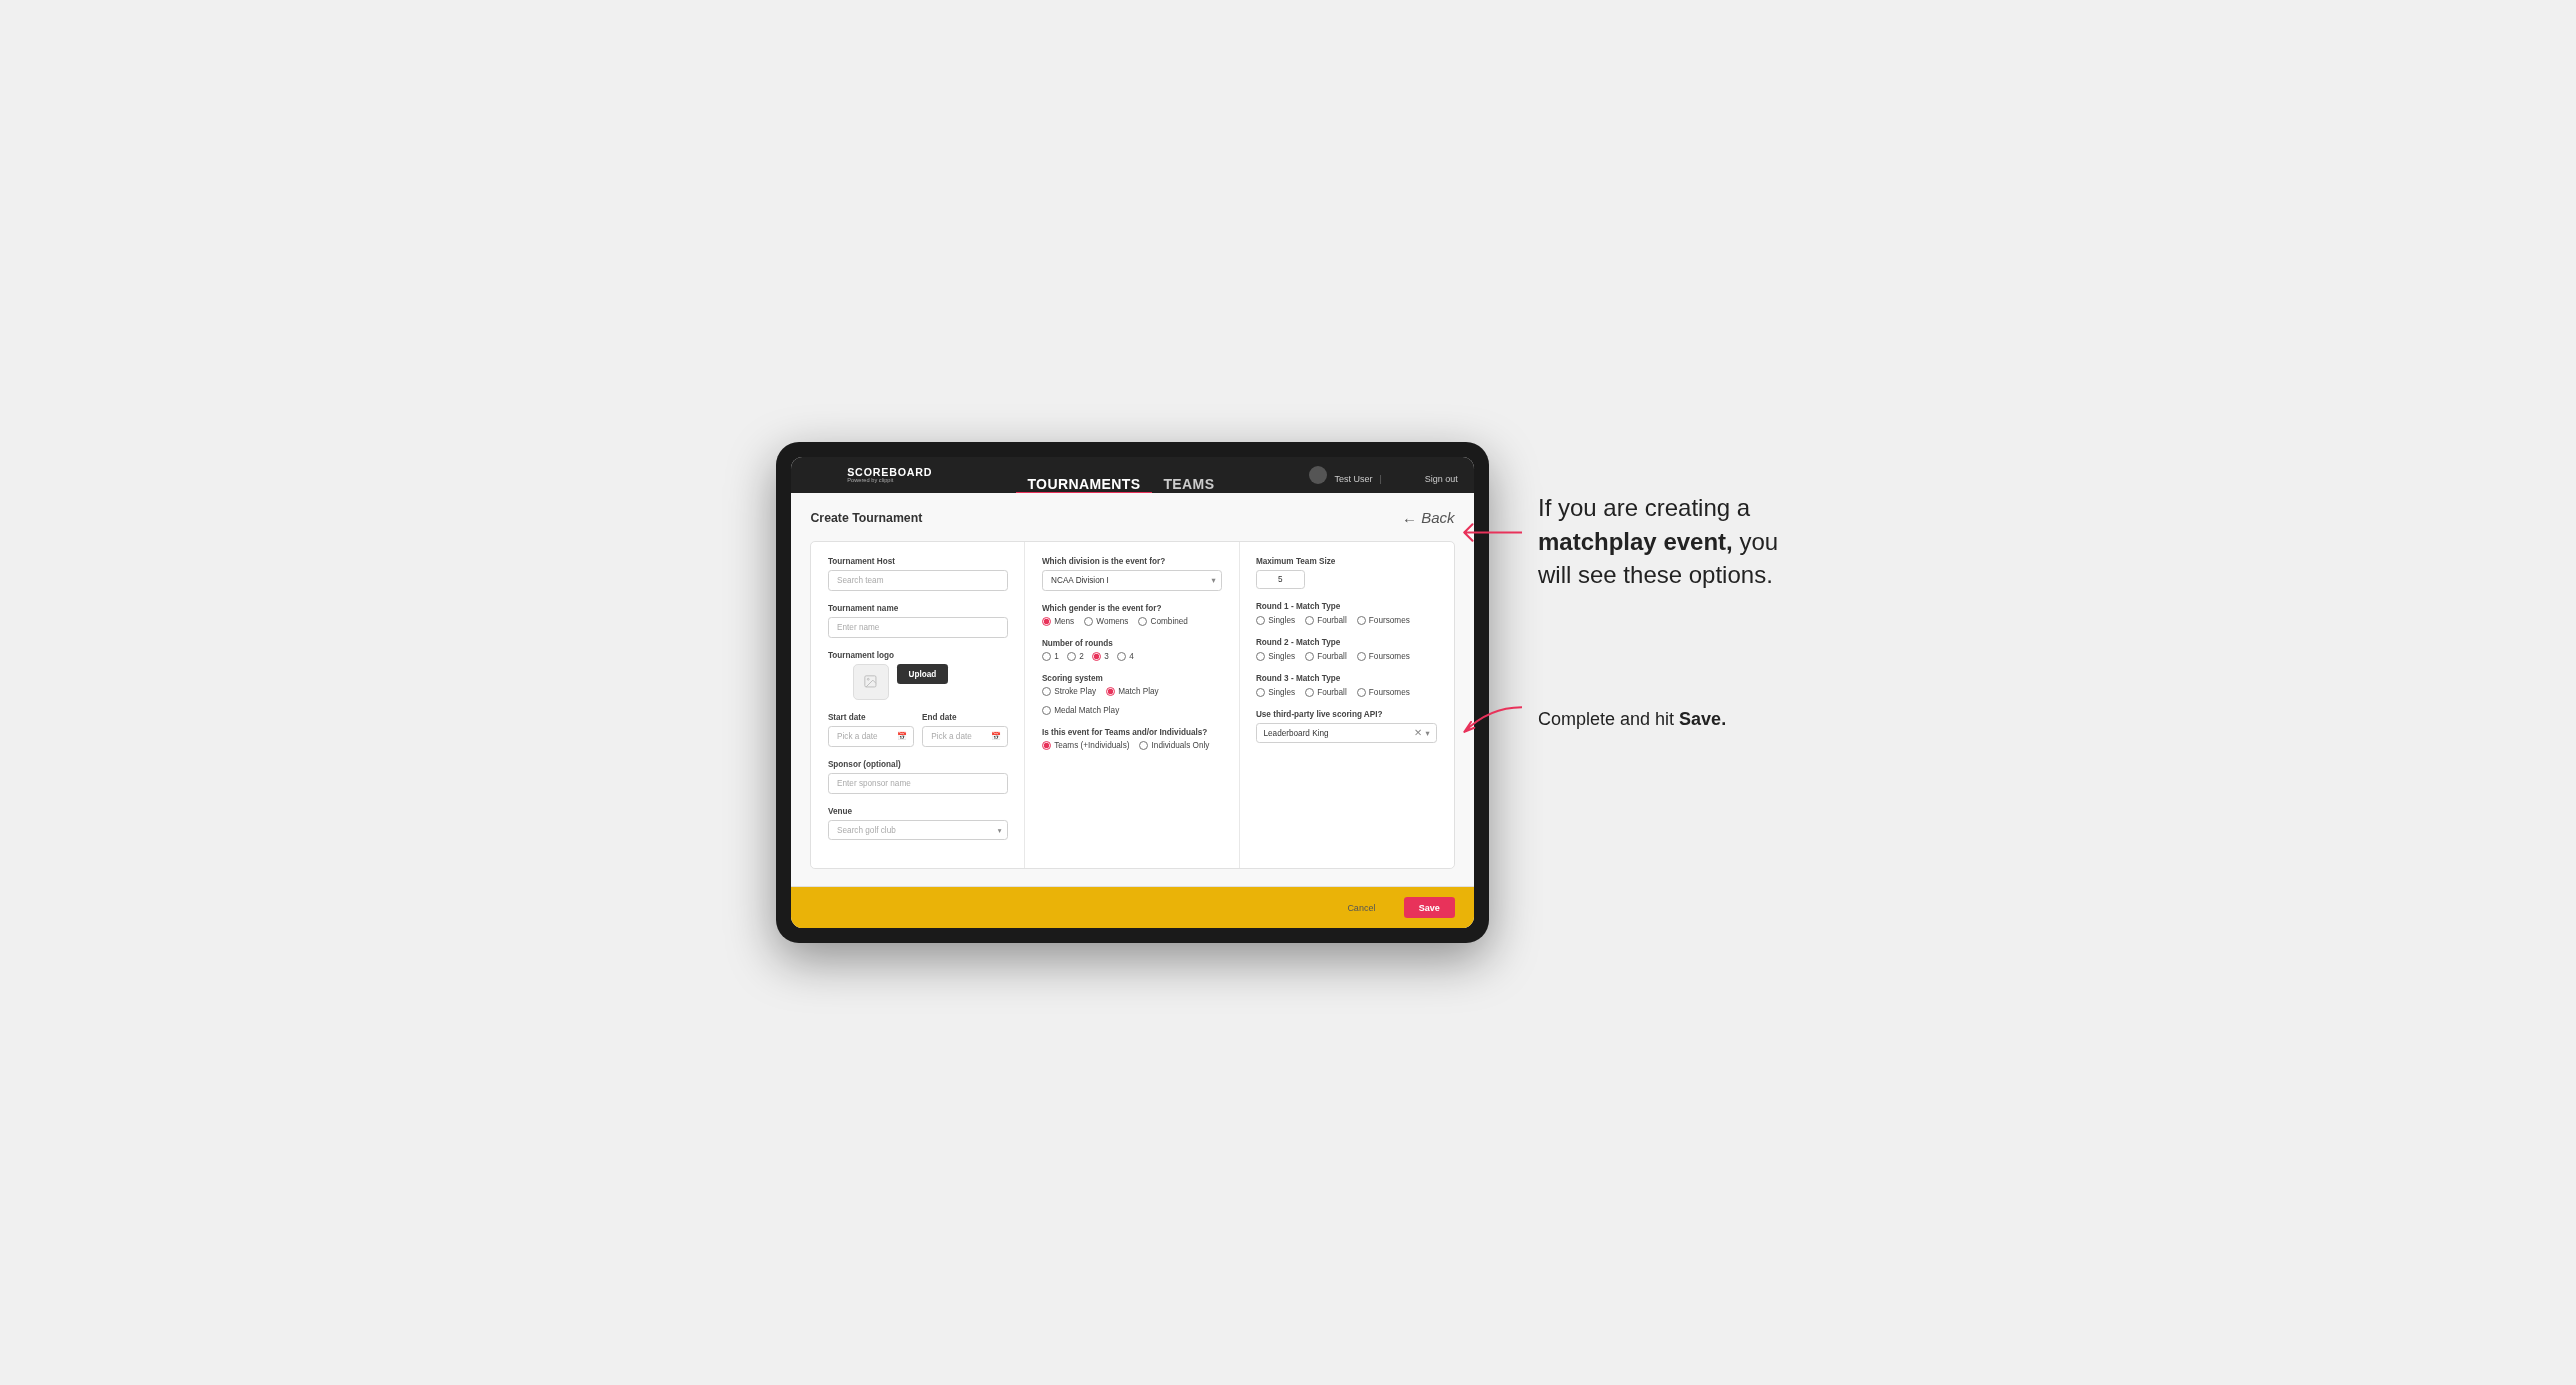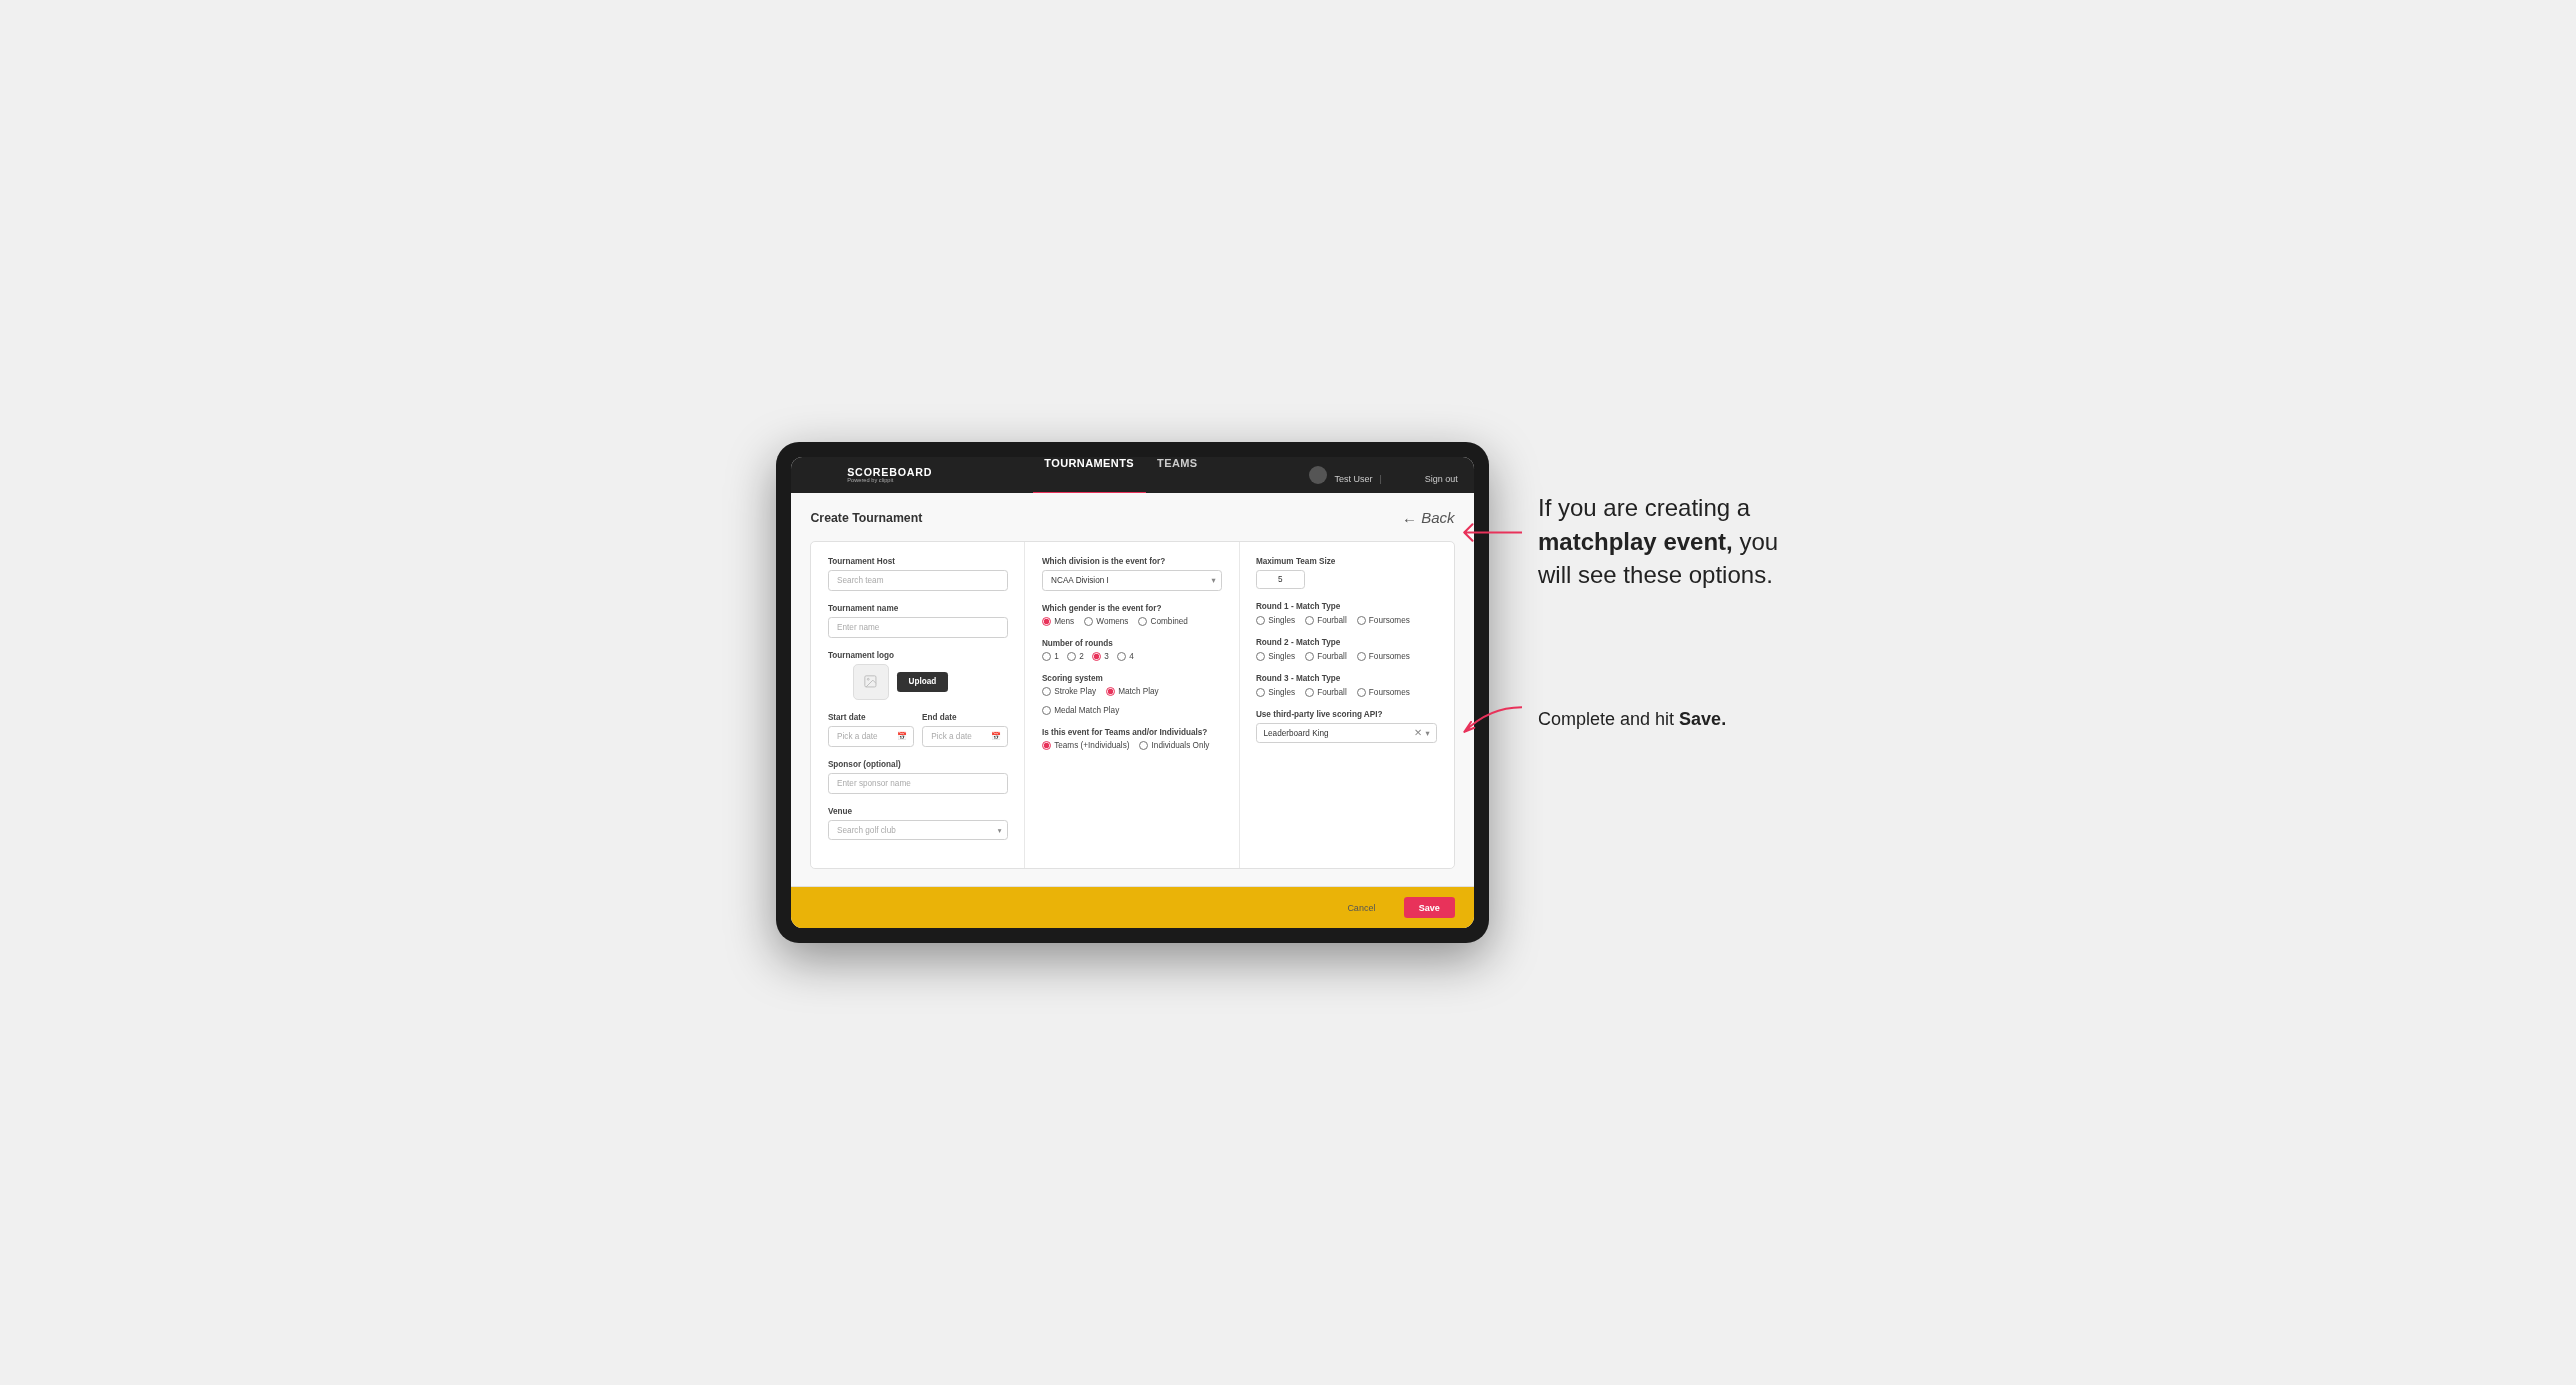--- a/index.html
+++ b/index.html
@@ -70,26 +70,26 @@
 
     .navbar-tabs {
       display: flex;
       gap: 0;
       height: 100%;
       align-items: flex-end;
     }
 
     .navbar-tab {
       color: #ccc;
-      font-size: 11px;
+      font-size: 14px;
       font-weight: 600;
       padding: 0 11.5px;
       height: 36px;
       display: flex;
-      align-items: flex-start;
+      align-items: flex-end;
       cursor: pointer;
       border-bottom: 1.6px solid transparent;
       letter-spacing: 0.4px;
     }
 
     .navbar-tab.active {
       color: #fff;
       border-bottom: 1.6px solid #e8325a;
     }
 
@@ -222,21 +222,21 @@
       top: 50%;
       transform: translateY(-50%);
       color: #888;
       font-size: 8.2px;
       pointer-events: none;
     }
 
     
     .logo-upload-area {
       display: flex;
-      align-items: center;
+      align-items: flex-start;
       gap: 8.2px;
       margin-top: 4.1px;
       padding-left: 25px;
     }
 
     .logo-placeholder {
       width: 36px;
       height: 36px;
       background: #f0f0f0;
       border-radius: 4.9px;

